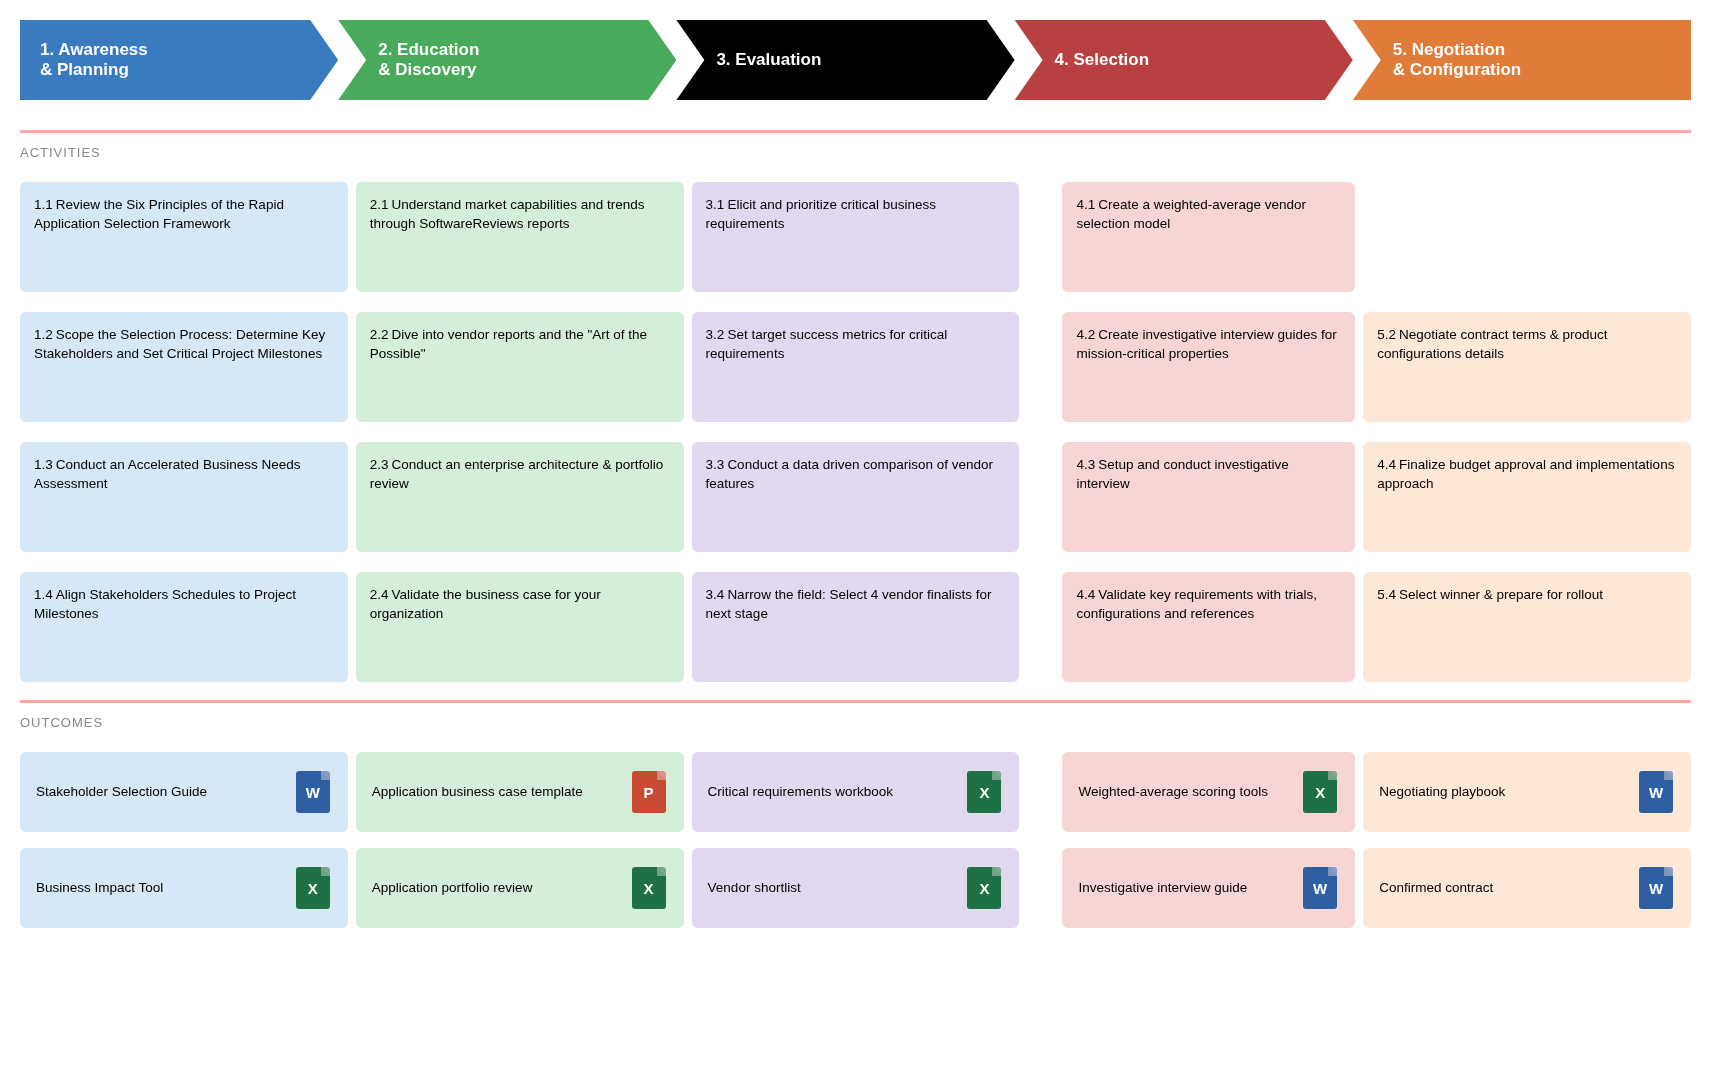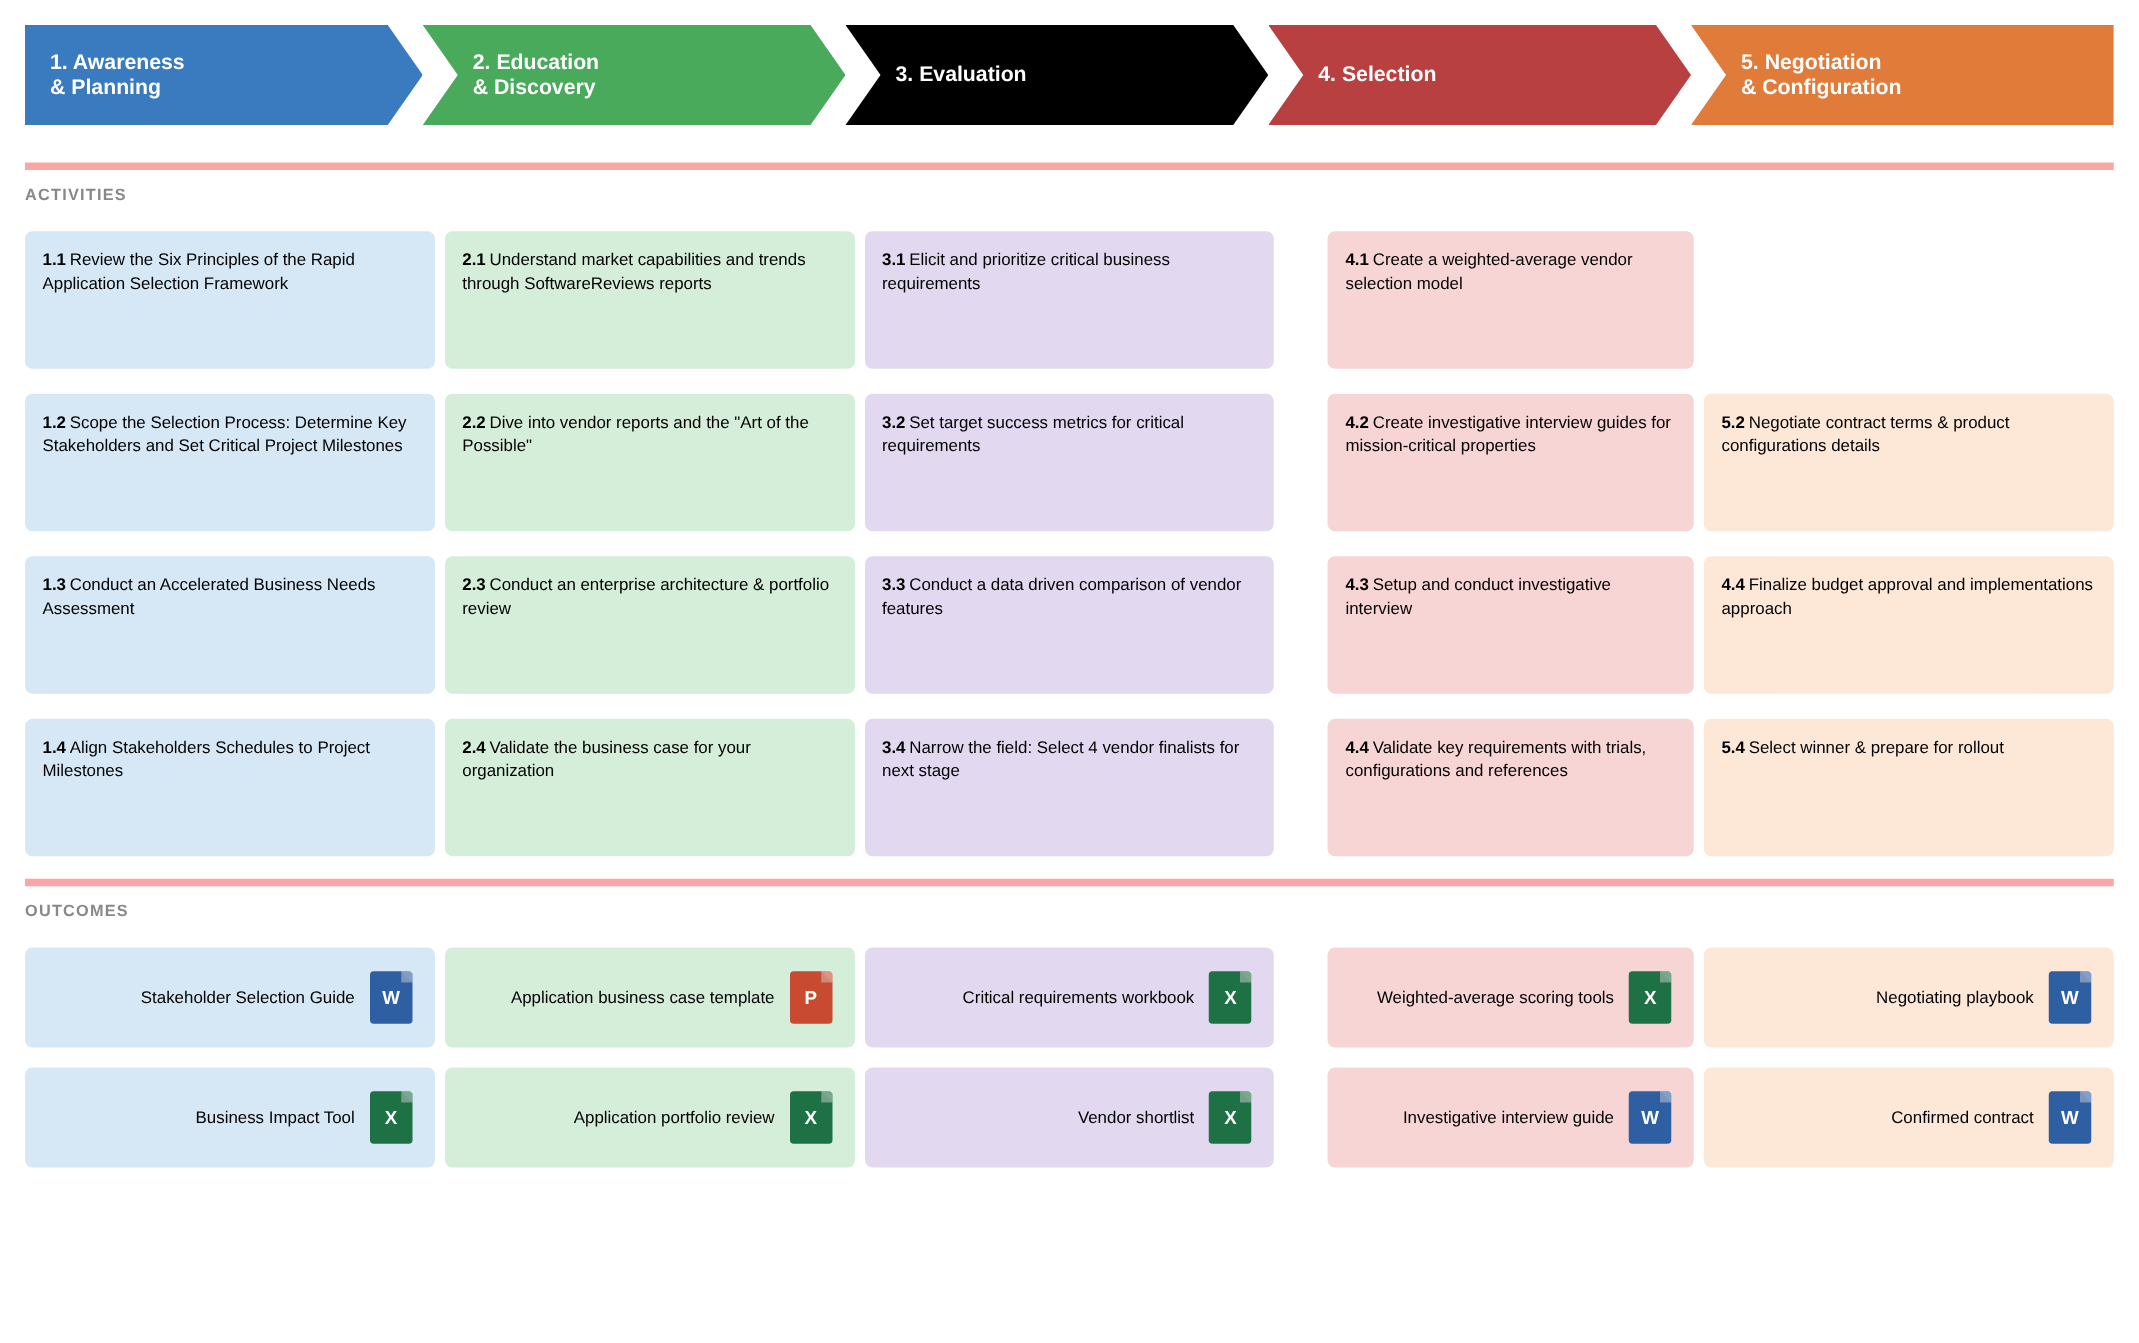--- a/index.html
+++ b/index.html
@@ -32,64 +32,63 @@
       clip-path: polygon(0 0, calc(100% - 28px) 0, 100% 50%, calc(100% - 28px) 100%, 0 100%);
       padding-left: 20px;
     }
     .arrow-item:last-child {
       clip-path: polygon(0 0, 100% 0, 100% 100%, 0 100%, 28px 50%);
     }
 
     
     .section-label {
       font-size: 13px;
-      font-weight: bold;
+      font-weight: normal;
       color: #888;
       letter-spacing: 1px;
       padding: 12px 0 10px 0;
-      border-top: 6px solid #fca5a5;
+      border-top: 3px solid #fca5a5;
       margin-top: 8px;
       margin-bottom: 12px;
     }
 
     
     .activities-grid {
       display: grid;
       grid-template-columns: repeat(5, 1fr);
       gap: 8px;
       margin-bottom: 12px;
     }
     .activity-cell {
       border-radius: 6px;
       padding: 14px 14px;
       font-size: 13.5px;
       line-height: 1.4;
       min-height: 110px;
     }
     .activity-cell .num {
-      font-weight: bold;
+      font-weight: normal;
       margin-right: 3px;
     }
 
     
     .outcomes-grid {
       display: grid;
       grid-template-columns: repeat(5, 1fr);
       gap: 8px;
       margin-top: 8px;
     }
     .outcome-cell {
       border-radius: 6px;
       padding: 12px 16px;
       font-size: 13.5px;
       display: flex;
       align-items: center;
       justify-content: space-between;
       min-height: 80px;
-      text-align: right;
     }
     .outcome-text {
       flex: 1;
       line-height: 1.4;
     }
     .outcome-icon {
       width: 38px;
       height: 44px;
       flex-shrink: 0;
       margin-left: 10px;

